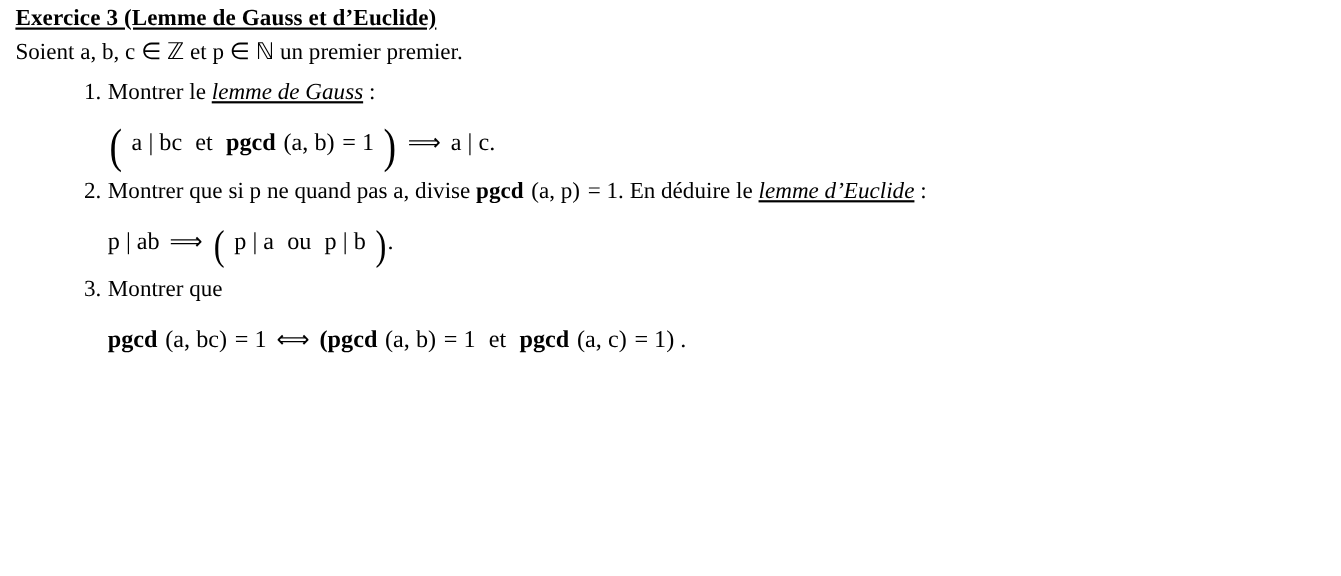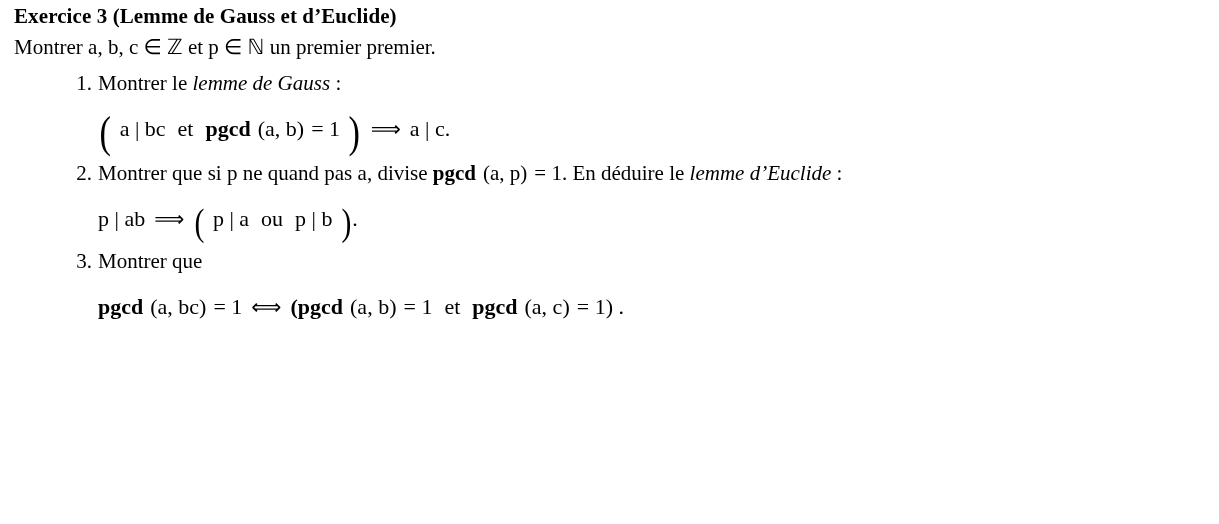--- a/index.html
+++ b/index.html
@@ -18,20 +18,21 @@
     position: relative;
     width: 1219px;
     height: 524px;
     padding: 0;
   }
   .title {
     font-weight: bold;
     font-size: 21px;
     margin: 4px 0 0 14px;
     letter-spacing: 0.1px;
+    text-decoration: underline;
   }
   .intro {
     font-size: 21px;
     margin: 6px 0 0 14px;
   }
   ol.items {
     list-style: none;
     margin: 10px 0 0 0;
     padding: 0;
   }
@@ -43,21 +44,21 @@
     line-height: 1.32;
   }
   ol.items > li .marker {
     position: absolute;
     left: 58px;
     top: 0;
     width: 34px;
     text-align: right;
     font-size: 21px;
   }
-  .it { font-style: italic; }
+  .it { font-style: italic; text-decoration: underline; }
   .bf { font-weight: bold; }
   .mi { font-family: "Liberation Serif", serif; }
   .math-block {
     text-align: left;
     font-size: 22px;
     margin: 16px 0 14px 0;
   }
   .math-inline { white-space: nowrap; }
   .sub-note {
     font-size: 21px;
@@ -84,21 +85,21 @@
   .eq3 { }
 </style>
 </head>
 <body>
 
 <div class="page">
 
   <div class="title">Exercice 3 (Lemme de Gauss et d’Euclide)</div>
 
   <div class="intro">
-    <span>Montrer </span><span class="mi">a, b, c</span><span> ∈ ℤ et </span><span class="mi">p</span><span> ∈ ℕ un premier premier.</span>
+    <span>Soient </span><span class="mi">a, b, c</span><span> ∈ ℤ et </span><span class="mi">p</span><span> ∈ ℕ un premier premier.</span>
   </div>
 
   <ol class="items">
 
     <li class="item-1">
       <span class="marker">1.</span>
       <span>
         <span>Montrer le </span><span class="it">lemme de Gauss</span><span> :</span>
       </span>
 

